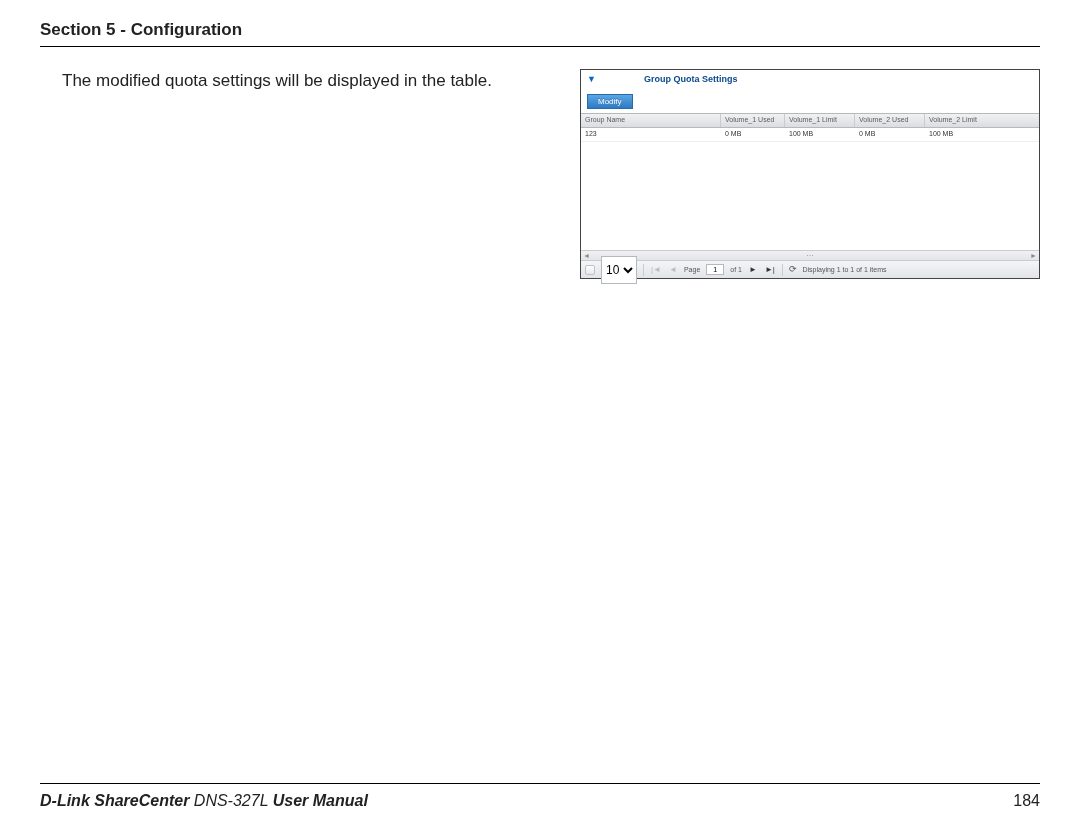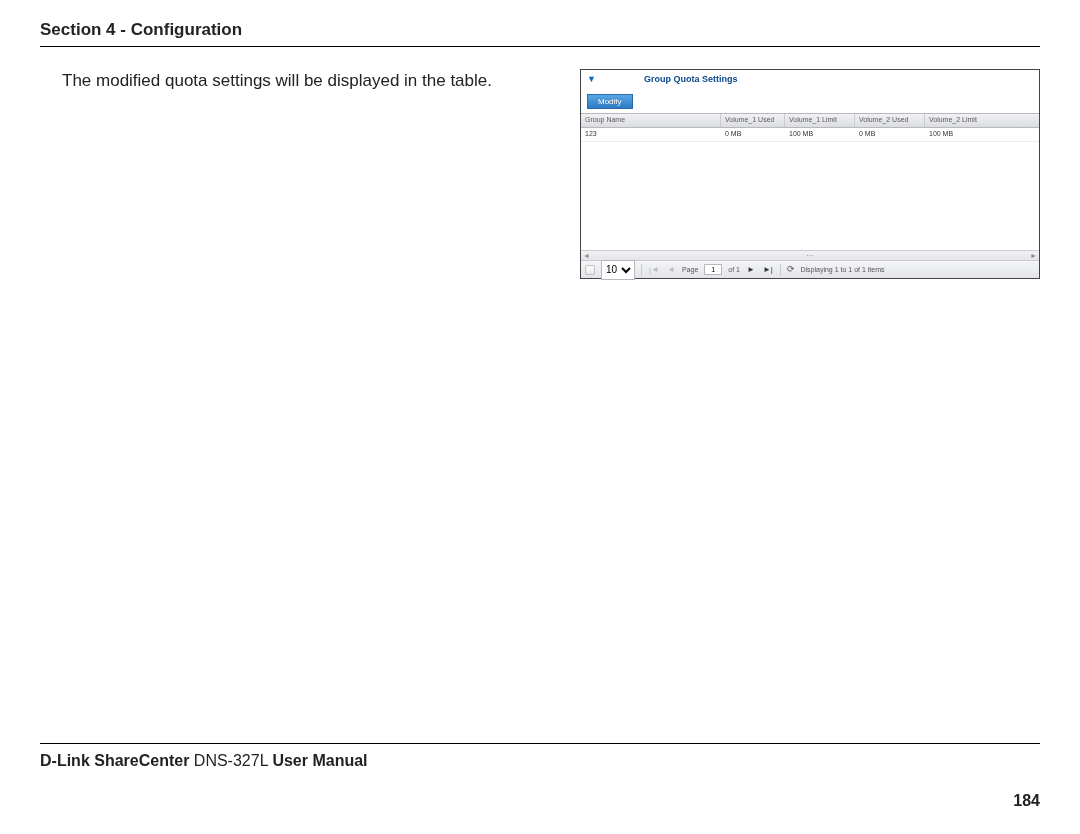--- a/index.html
+++ b/index.html
@@ -133,21 +133,21 @@
     padding: 0 4px;
     font-size: 7px;
     color: #555;
   }
   .pager .sep { width:1px; height:12px; background:#c9cbd0; }
   .pager .nav-btn {
     color:#333; font-size:8px; line-height:1; padding:0 1px; cursor:pointer;
   }
   .pager .nav-btn.disabled { color:#bbb; cursor:default; }
   .pager select {
-    font-size: 10px; height: 20px; border:1px solid #b5b8bd; background:#fff;
+    font-size: 12px; height: 28px; border:1px solid #b5b8bd; background:#fff;
   }
   .pager input[type="text"] {
     width: 18px; height: 11px; font-size:7px; border:1px solid #b5b8bd; text-align:center; background:#fff;
   }
   .pager .refresh-icon {
     color:#555; font-size:9px; line-height:1; cursor:pointer;
   }
   .pager .spool-icon {
     width:10px; height:10px; border:1px solid #c0c2c7; border-radius:2px;
     background: linear-gradient(to bottom,#fefefe,#e7e8ec);
@@ -155,29 +155,29 @@
   .footer {
     position: absolute;
     left: 40px; right: 40px; bottom: 24px;
     border-top: 1.5px solid #000;
     padding-top: 8px;
     display: flex;
     justify-content: space-between;
     font-size: 16px;
     color: #222;
   }
-  .footer .left { font-weight: 400; }
+  .footer .left { font-weight: 400; font-style: italic; }
   .footer .left .b { font-weight: 700; }
-  .footer .right { font-weight: 700; margin-top: 40px; }
+  .footer .right { font-weight: 400; }
 </style>
 </head>
 <body>
 
 <div class="header">
-  <div class="header-title">Section 4 - Configuration</div>
+  <div class="header-title">Section 5 - Configuration</div>
 </div>
 
 <div class="content">
   <div class="body-text">The modified quota settings will be displayed in the table.</div>
 
   <div class="panel-wrap">
     <div class="panel-title-row">
       <span class="disclosure-icon">▼</span>
       <span class="panel-title">Group Quota Settings</span>
     </div>

